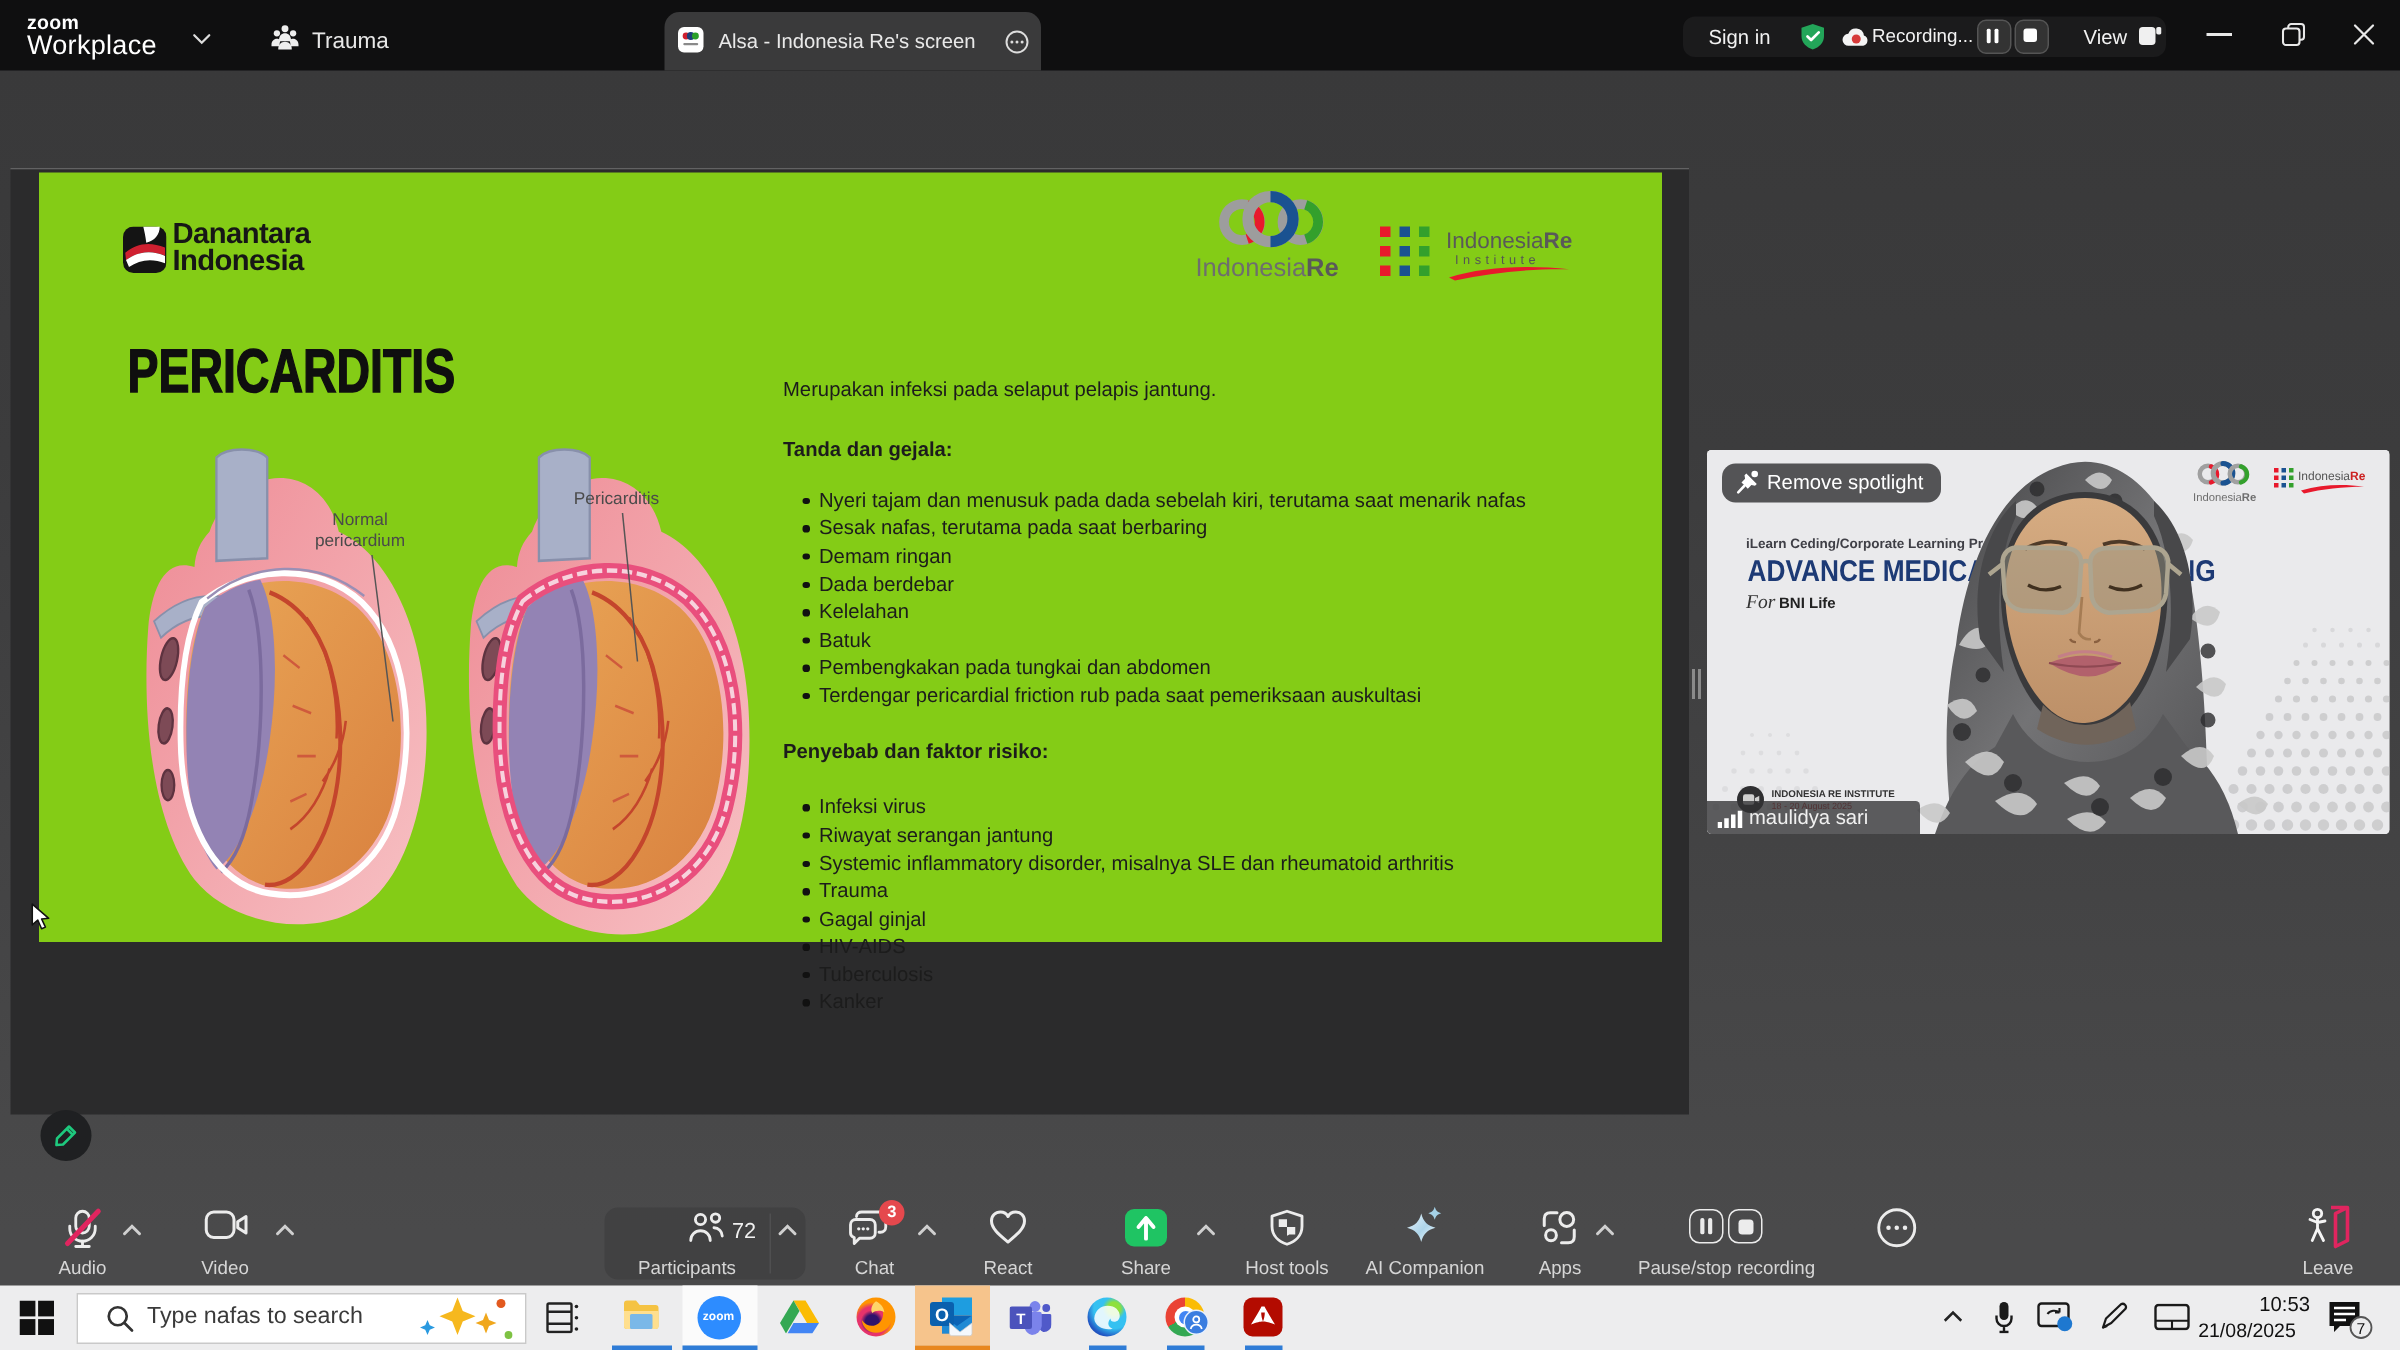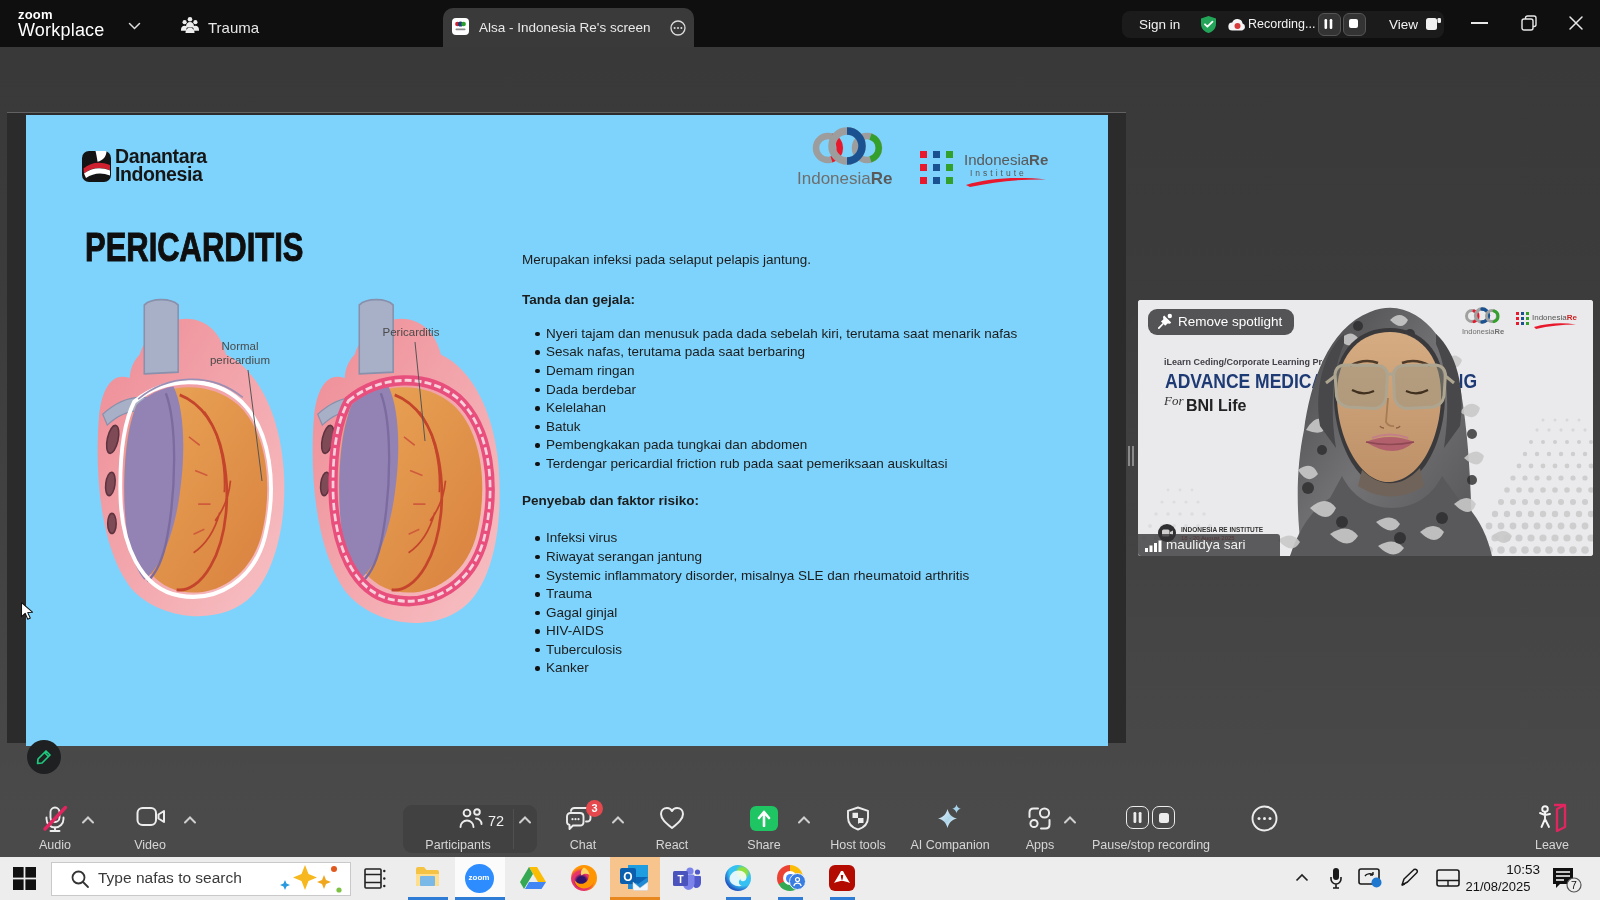--- a/index.html
+++ b/index.html
@@ -12,36 +12,36 @@
   #ztxt1{left:18px;top:7px;font-size:13px;font-weight:bold;color:#fff;letter-spacing:.2px;}
   #ztxt2{left:18px;top:20px;font-size:18px;font-weight:400;color:#fff;letter-spacing:.2px;}
   #tab{left:443px;top:8px;width:251px;height:39px;background:#3a3a3b;border-radius:10px 10px 0 0;}
   #tabicon{left:452px;top:18px;width:17px;height:17px;background:#fff;border-radius:4px;}
   #tabtxt{left:479px;top:20px;font-size:13.5px;color:#e9e9e9;}
   #pillgrp{left:1122px;top:11px;width:322px;height:27px;background:#1b1b1c;border-radius:8px;}
   .tbtxt{font-size:13.5px;color:#f2f2f2;}
   
   #vpline{left:7px;top:112px;width:1119px;height:1px;background:#626263;}
   #vp{left:7px;top:113px;width:1119px;height:630px;background:#2b2b2c;}
-  #slide{left:26px;top:115px;width:1082px;height:631px;background:#7dd3fc;}
+  #slide{left:26px;top:115px;width:1082px;height:513px;background:#84cc16;}
   
   #dlogotxt{left:89px;top:33px;font-size:19.5px;line-height:17.5px;font-weight:bold;color:#161616;letter-spacing:-0.4px;}
   #title{left:59px;top:109px;font-size:41px;font-weight:bold;color:#0f0f0f;transform:scaleX(.755);transform-origin:left;letter-spacing:0px;-webkit-text-stroke:1px #0f0f0f;}
   #stext{left:496px;top:136px;width:520px;font-size:13.5px;color:#1c1c1c;line-height:18.6px;}
   .sb{font-weight:bold;}
   .bul{position:relative;padding-left:24px;}
   .bul:before{content:"";position:absolute;left:13px;top:7px;width:4.5px;height:4.5px;border-radius:50%;background:#111;}
   
   #divider{left:1128px;top:446px;width:2px;height:20px;background:#8a8a8a;box-shadow:4px 0 0 #8a8a8a;}
   
   #video{left:1138px;top:300px;width:455px;height:256px;background:#e9e9eb;border-radius:3px;overflow:hidden;}
   #vline1{left:26px;top:57px;font-size:9px;font-weight:bold;color:#3f3f46;letter-spacing:0;}
   #vtitle{left:27px;top:70px;font-size:20px;font-weight:bold;color:#1d3a75;transform:scaleX(.875);transform-origin:left;}
   #vfor{left:26px;top:93px;font-size:13px;font-style:italic;color:#333;font-family:"Liberation Serif",serif;}
-  #vbni{left:48px;top:97px;font-size:16px;font-weight:bold;color:#222;}
+  #vbni{left:48px;top:97px;font-size:10px;font-weight:bold;color:#222;}
   #rmspot{left:10px;top:9px;height:26px;background:rgba(72,72,74,.93);border-radius:9px;color:#fff;font-size:13.5px;line-height:26px;padding:0 12px 0 30px;}
   #nametag{left:0px;top:234px;height:22px;background:rgba(50,50,52,.78);color:#f0f0f0;font-size:13.5px;line-height:22px;padding:0 34px 0 28px;border-radius:0 3px 0 0;}
   
   #pencil{left:27px;top:740px;width:34px;height:34px;border-radius:50%;background:#1f2022;}
   
   .tbl{position:absolute;top:838px;font-size:12.5px;color:#d6d6d6;text-align:center;}
   #parthl{left:403px;top:805px;width:134px;height:48px;background:#414142;border-radius:9px;}
   #partsep{left:513px;top:809px;width:1px;height:40px;background:#4f4f50;}
   .chev{position:absolute;top:815px;width:14px;height:10px;}
   

